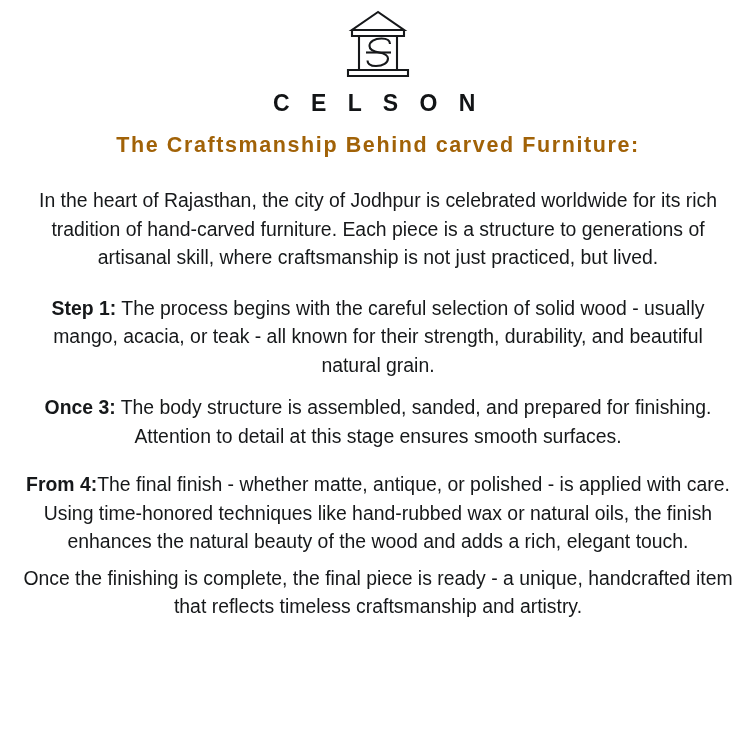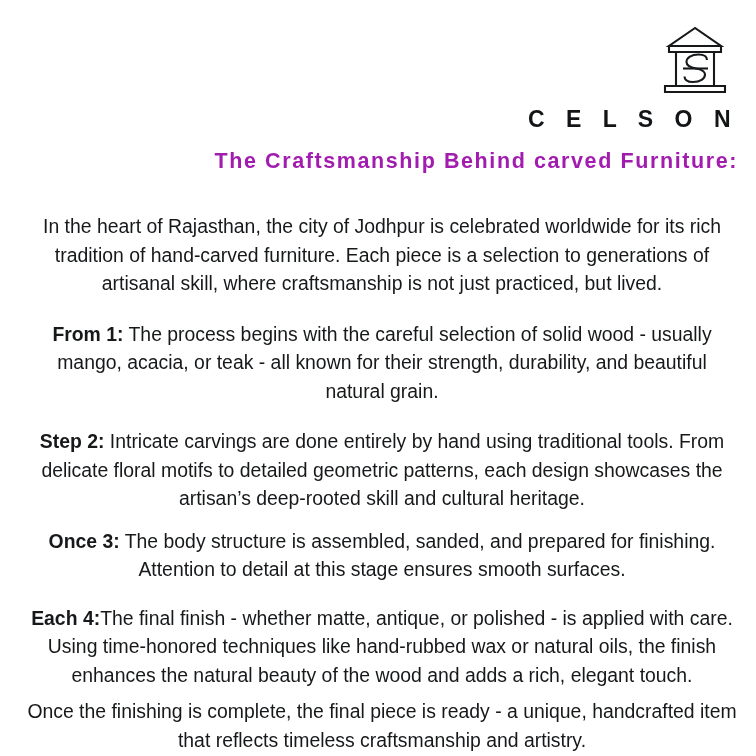--- a/index.html
+++ b/index.html
@@ -11,24 +11,24 @@
     width: 756px;
     height: 756px;
     font-family: "Liberation Sans", sans-serif;
     color: #16181a;
     overflow: hidden;
   }
   .page {
     width: 756px;
     height: 756px;
     box-sizing: border-box;
-    padding: 24px 18px 0 18px;
+    padding: 8px 18px 0 18px;
     display: flex;
     flex-direction: column;
-    align-items: flex-end;
+    align-items: center;
   }
   .logo-mark {
     width: 86px;
     height: 78px;
     display: block;
     margin: 0 auto;
   }
   .brand {
     font-size: 23px;
     font-weight: bold;
@@ -37,22 +37,22 @@
     margin-top: 4px;
     margin-bottom: 0;
     color: #121416;
   }
   .headline {
     font-size: 21.5px;
     font-weight: bold;
     letter-spacing: 1.6px;
     text-align: center;
     margin-top: 16px;
-    margin-bottom: 16px;
-    color: #a21caf;
+    margin-bottom: 6px;
+    color: #a16207;
   }
   .body-block {
     width: 712px;
     text-align: center;
     font-size: 19.4px;
     line-height: 1.47;
     color: #16181a;
   }
   .para {
     margin: 0;
@@ -83,26 +83,25 @@
       </g>
     </svg>
   </div>
 
   <div class="brand">C E L S O N</div>
 
   <div class="headline">The Craftsmanship Behind carved Furniture:</div>
 
   <div class="body-block">
 
-    <p class="para gap-lg">In the heart of Rajasthan, the city of Jodhpur is celebrated worldwide for its rich tradition of hand-carved furniture. Each piece is a selection to generations of artisanal skill, where craftsmanship is not just practiced, but lived.</p>
+    <p class="para gap-lg">In the heart of Rajasthan, the city of Jodhpur is celebrated worldwide for its rich tradition of hand-carved furniture. Each piece is a structure to generations of artisanal skill, where craftsmanship is not just practiced, but lived.</p>
 
-    <p class="para gap-lg"><span class="step-label">From 1:</span><span> The process begins with the careful selection of solid wood - usually mango, acacia, or teak - all known for their strength, durability, and beautiful natural grain.</span></p>
+    <p class="para gap-lg"><span class="step-label">Step 1:</span><span> The process begins with the careful selection of solid wood - usually mango, acacia, or teak - all known for their strength, durability, and beautiful natural grain.</span></p>
 
-    <p class="para gap-lg"><span class="step-label">Step 2:</span><span> Intricate carvings are done entirely by hand using traditional tools. From delicate floral motifs to detailed geometric patterns, each design showcases the artisan’s deep-rooted skill and cultural heritage.</span></p>
 
     <p class="para gap-sm"><span class="step-label">Once 3:</span><span> The body structure is assembled, sanded, and prepared for finishing. Attention to detail at this stage ensures smooth surfaces.</span></p>
 
-    <p class="para gap-md"><span class="step-label">Each 4:</span><span>The final finish - whether matte, antique, or polished - is applied with care. Using time-honored techniques like hand-rubbed wax or natural oils, the finish enhances the natural beauty of the wood and adds a rich, elegant touch.</span></p>
+    <p class="para gap-md"><span class="step-label">From 4:</span><span>The final finish - whether matte, antique, or polished - is applied with care. Using time-honored techniques like hand-rubbed wax or natural oils, the finish enhances the natural beauty of the wood and adds a rich, elegant touch.</span></p>
 
     <p class="para gap-xs">Once the finishing is complete, the final piece is ready - a unique, handcrafted item that reflects timeless craftsmanship and artistry.</p>
 
   </div>
 </div>
 
 </body></html>

